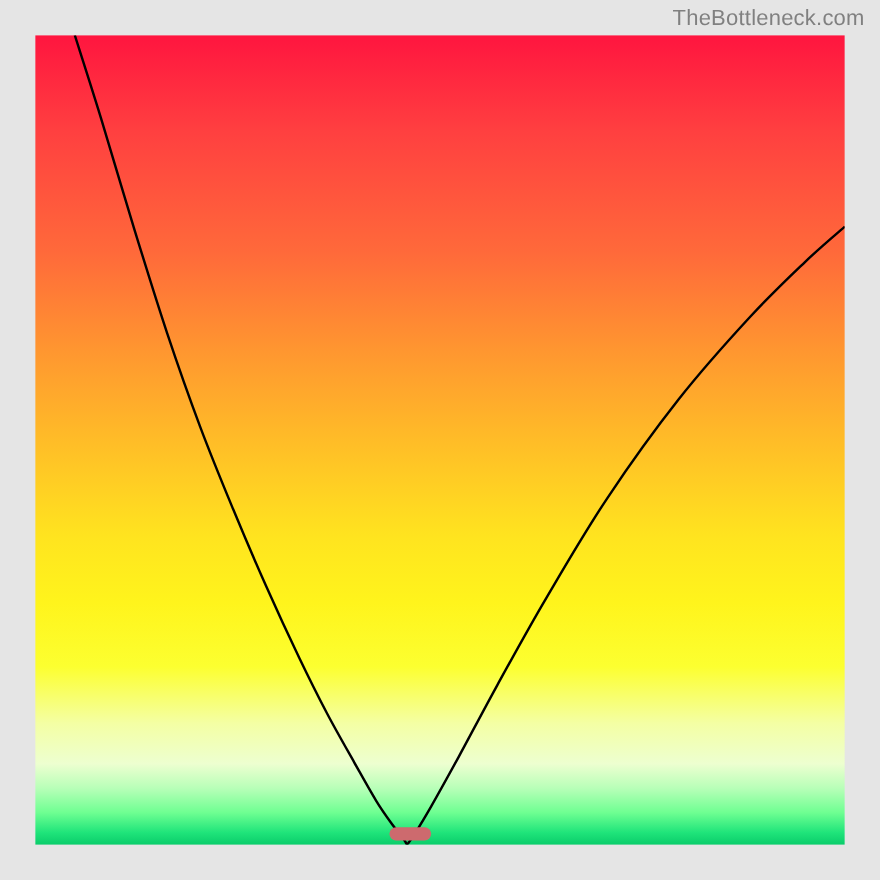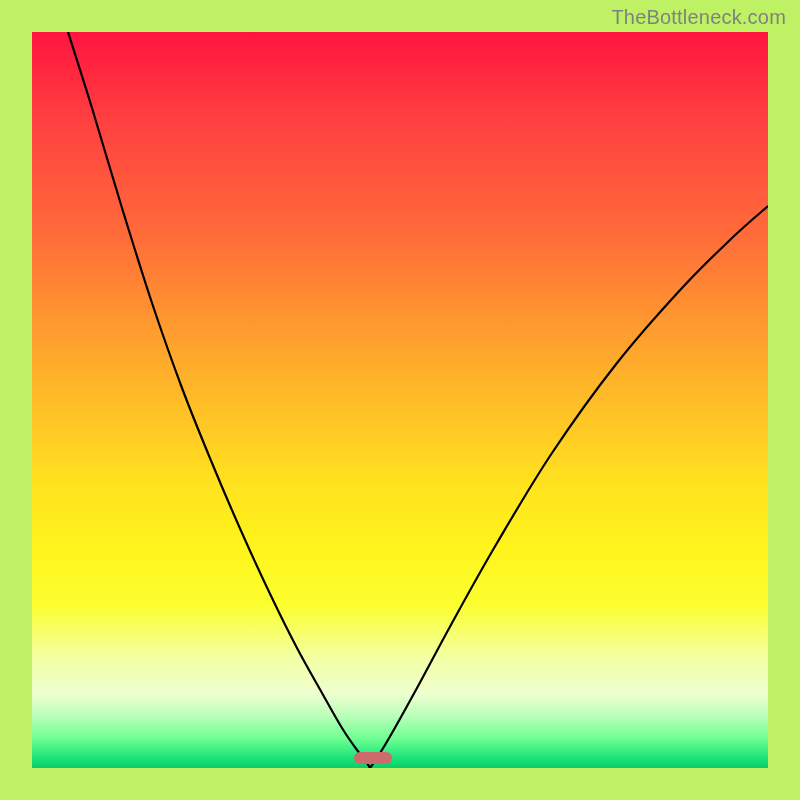--- a/index.html
+++ b/index.html
@@ -10,21 +10,21 @@
     overflow: hidden;
     background: #000;
     font-family: Arial, Helvetica, sans-serif;
   }
   .frame {
     position: absolute;
     left: 0;
     top: 0;
     width: 800px;
     height: 800px;
-    background: #bef264;
+    background: #e5e5e5;
   }
   .plot-area {
     position: absolute;
     left: 32px;
     top: 32px;
     width: 736px;
     height: 736px;
     overflow: hidden;
   }
   .gradient {

